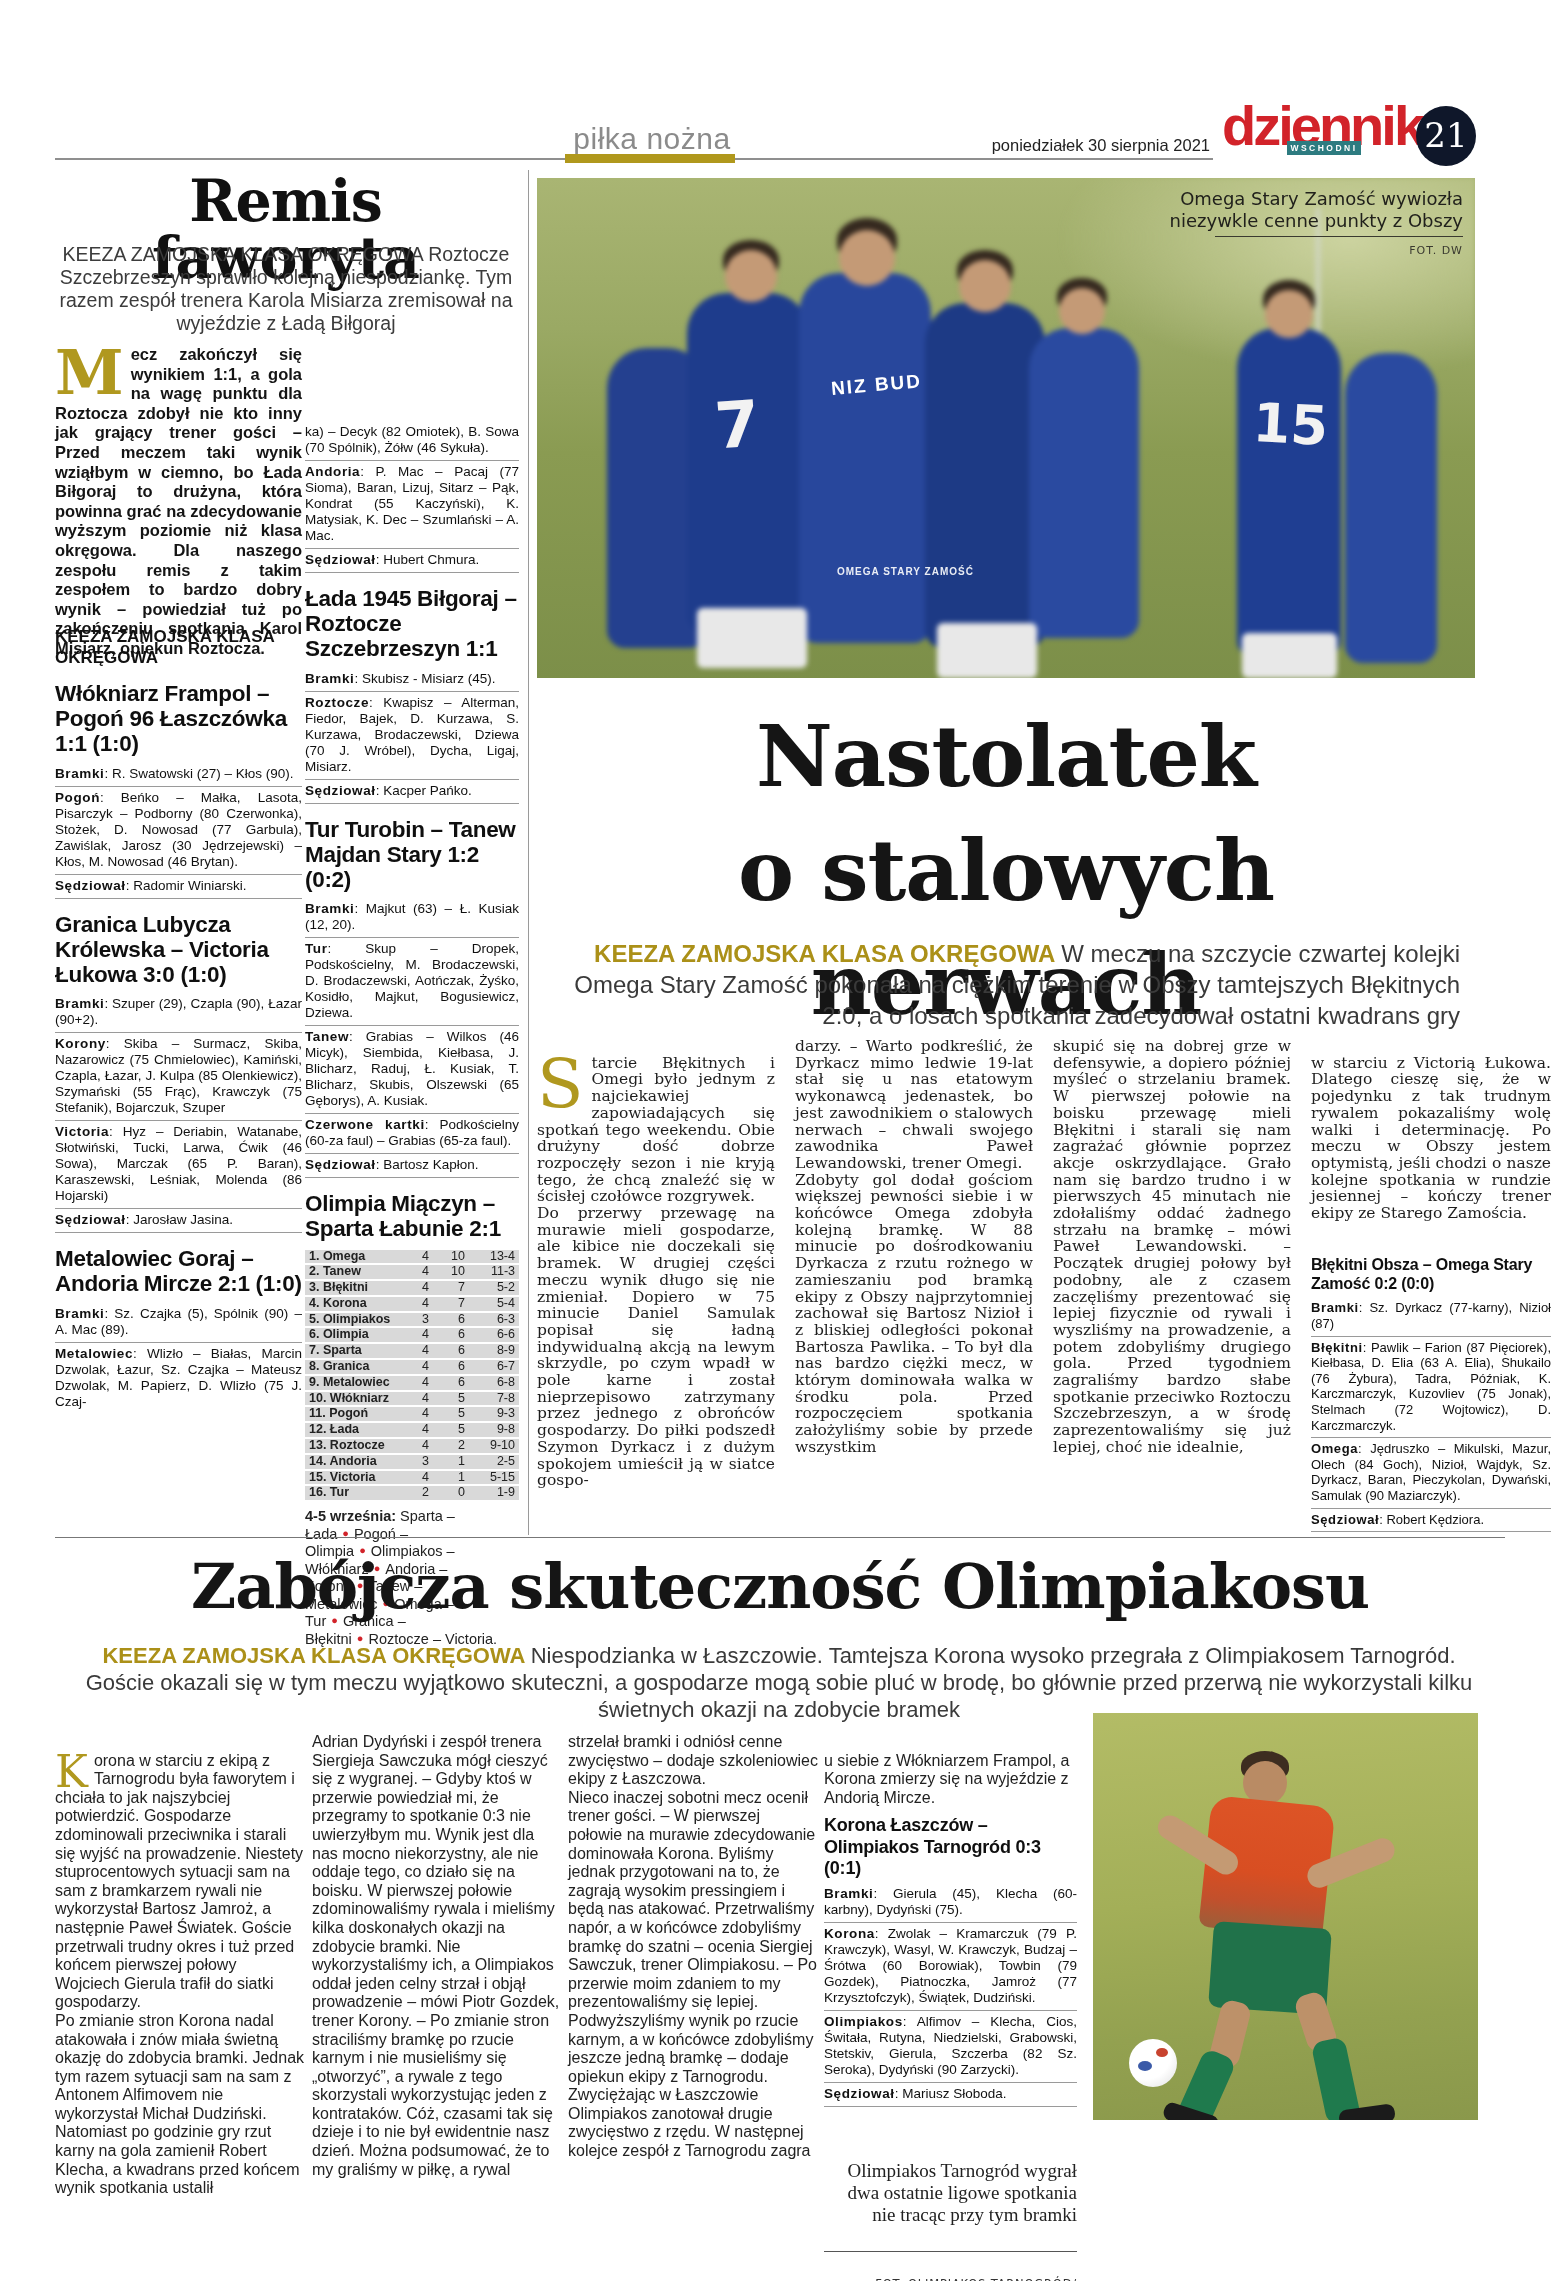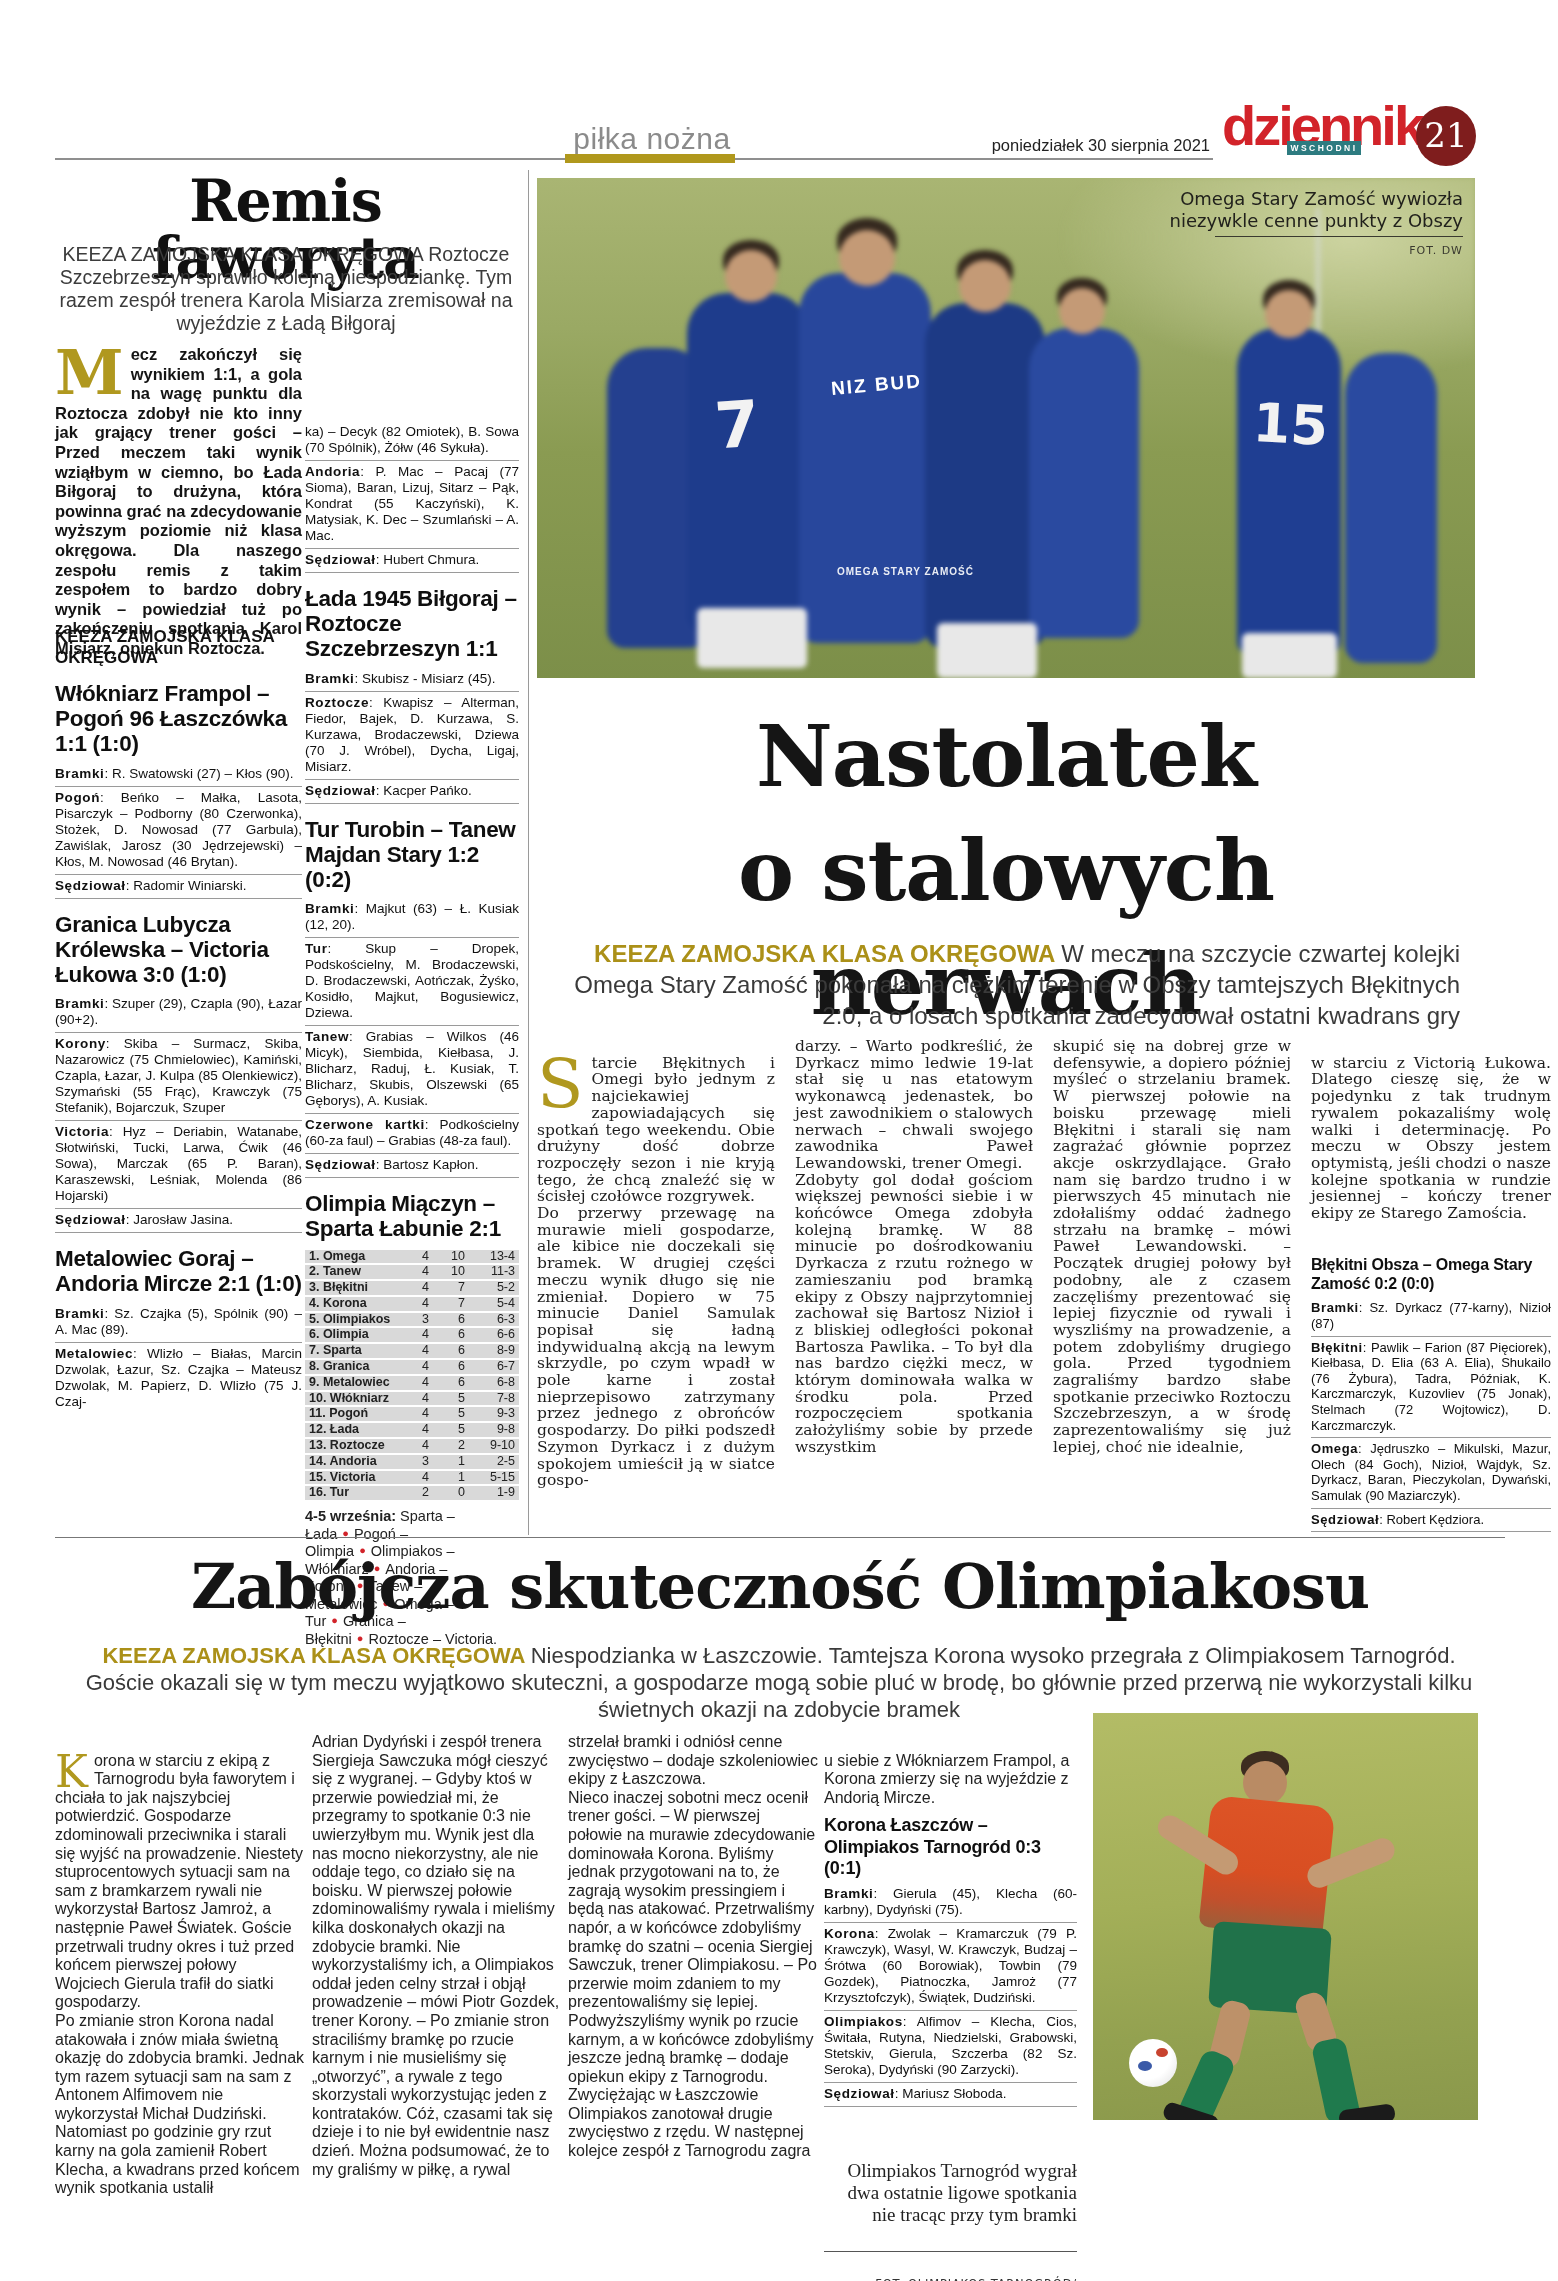--- a/index.html
+++ b/index.html
@@ -8,21 +8,21 @@
   .abs{position:absolute}
 
   
   .seclabel{left:480px;top:122px;width:344px;text-align:center;font-size:30px;color:#8b8b8b;letter-spacing:0.5px}
   .hrule{left:55px;top:158px;width:1158px;height:0;border-top:2px solid #8f8f8f}
   .goldbar{left:565px;top:154px;width:170px;height:9px;background:#b0981c}
   .issuedate{left:900px;top:136px;width:310px;text-align:right;font-size:16.5px;color:#222}
   .brand{left:1222px;top:98px;width:190px;font-size:56px;font-weight:bold;color:#d2232a;letter-spacing:-3px;line-height:56px}
   .brandsub{left:1287px;top:141px;width:74px;height:14px;background:#2d7b80;color:#fff;font-size:8.5px;
             letter-spacing:2.5px;text-align:center;line-height:14px;font-weight:bold}
-  .pagebadge{left:1416px;top:106px;width:60px;height:60px;border-radius:50%;background:#7f1d1d;color:#fff;
+  .pagebadge{left:1416px;top:106px;width:60px;height:60px;border-radius:50%;background:#0f172a;color:#fff;
              font-family:"DejaVu Serif",serif;font-size:34px;text-align:center;line-height:58px}
 
   
   .h1{left:48px;top:172px;width:475px;font-family:"DejaVu Serif",serif;font-weight:bold;font-size:57px;
       line-height:1;text-align:center;letter-spacing:-1px;color:#111}
   .lead1{left:50px;top:243px;width:472px;font-size:19.5px;line-height:23px;text-align:center;color:#3c3c3c}
   .p1{left:55px;top:345px;width:247px;font-weight:bold;font-size:16.5px;line-height:19.6px;color:#141414;text-align:justify}
   .dc{float:left;font-family:"DejaVu Serif",serif;color:#b0981f}
   .dc1{font-size:62px;line-height:50px;margin:3px 7px 0 0}
   .dc2{font-size:68px;line-height:52px;margin:3px 8px 0 0}
@@ -153,21 +153,21 @@
       <div class="entry"><span class="lbl">Bramki</span><span>: Skubisz - Misiarz (45).</span></div>
       <div class="entry"><span class="lbl">Roztocze</span><span>: Kwapisz – Alterman, Fiedor, Bajek, D. Kurzawa, S. Kurzawa, Brodaczewski, Dziewa (70 J. Wróbel), Dycha, Ligaj, Misiarz.</span></div>
       <div class="entry"><span class="lbl">Sędziował</span><span>: Kacper Pańko.</span></div>
     </div>
 
     <div class="match">
       <div class="mtitle">Tur Turobin – Tanew Majdan Stary 1:2 (0:2)</div>
       <div class="entry"><span class="lbl">Bramki</span><span>: Majkut (63) – Ł. Kusiak (12, 20).</span></div>
       <div class="entry"><span class="lbl">Tur</span><span>: Skup – Dropek, Podskościelny, M. Brodaczewski, D. Brodaczewski, Aotńczak, Żyśko, Kosidło, Majkut, Bogusiewicz, Dziewa.</span></div>
       <div class="entry"><span class="lbl">Tanew</span><span>: Grabias – Wilkos (46 Micyk), Siembida, Kiełbasa, J. Blicharz, Raduj, Ł. Kusiak, T. Blicharz, Skubis, Olszewski (65 Gęborys), A. Kusiak.</span></div>
-      <div class="entry"><span class="lbl">Czerwone kartki</span><span>: Podkościelny (60-za faul) – Grabias (48-za faul).</span></div>
+      <div class="entry"><span class="lbl">Czerwone kartki</span><span>: Podkościelny (60-za faul) – Grabias (65-za faul).</span></div>
       <div class="entry"><span class="lbl">Sędziował</span><span>: Bartosz Kapłon.</span></div>
     </div>
 
     <div class="mtitle">Olimpia Miączyn – Sparta Łabunie 2:1</div>
 
     <div class="ltable">
       <div class="trow">
           <span class="tteam">1. Omega</span>
           <span class="tn">4</span>
           <span class="tn">10</span>

